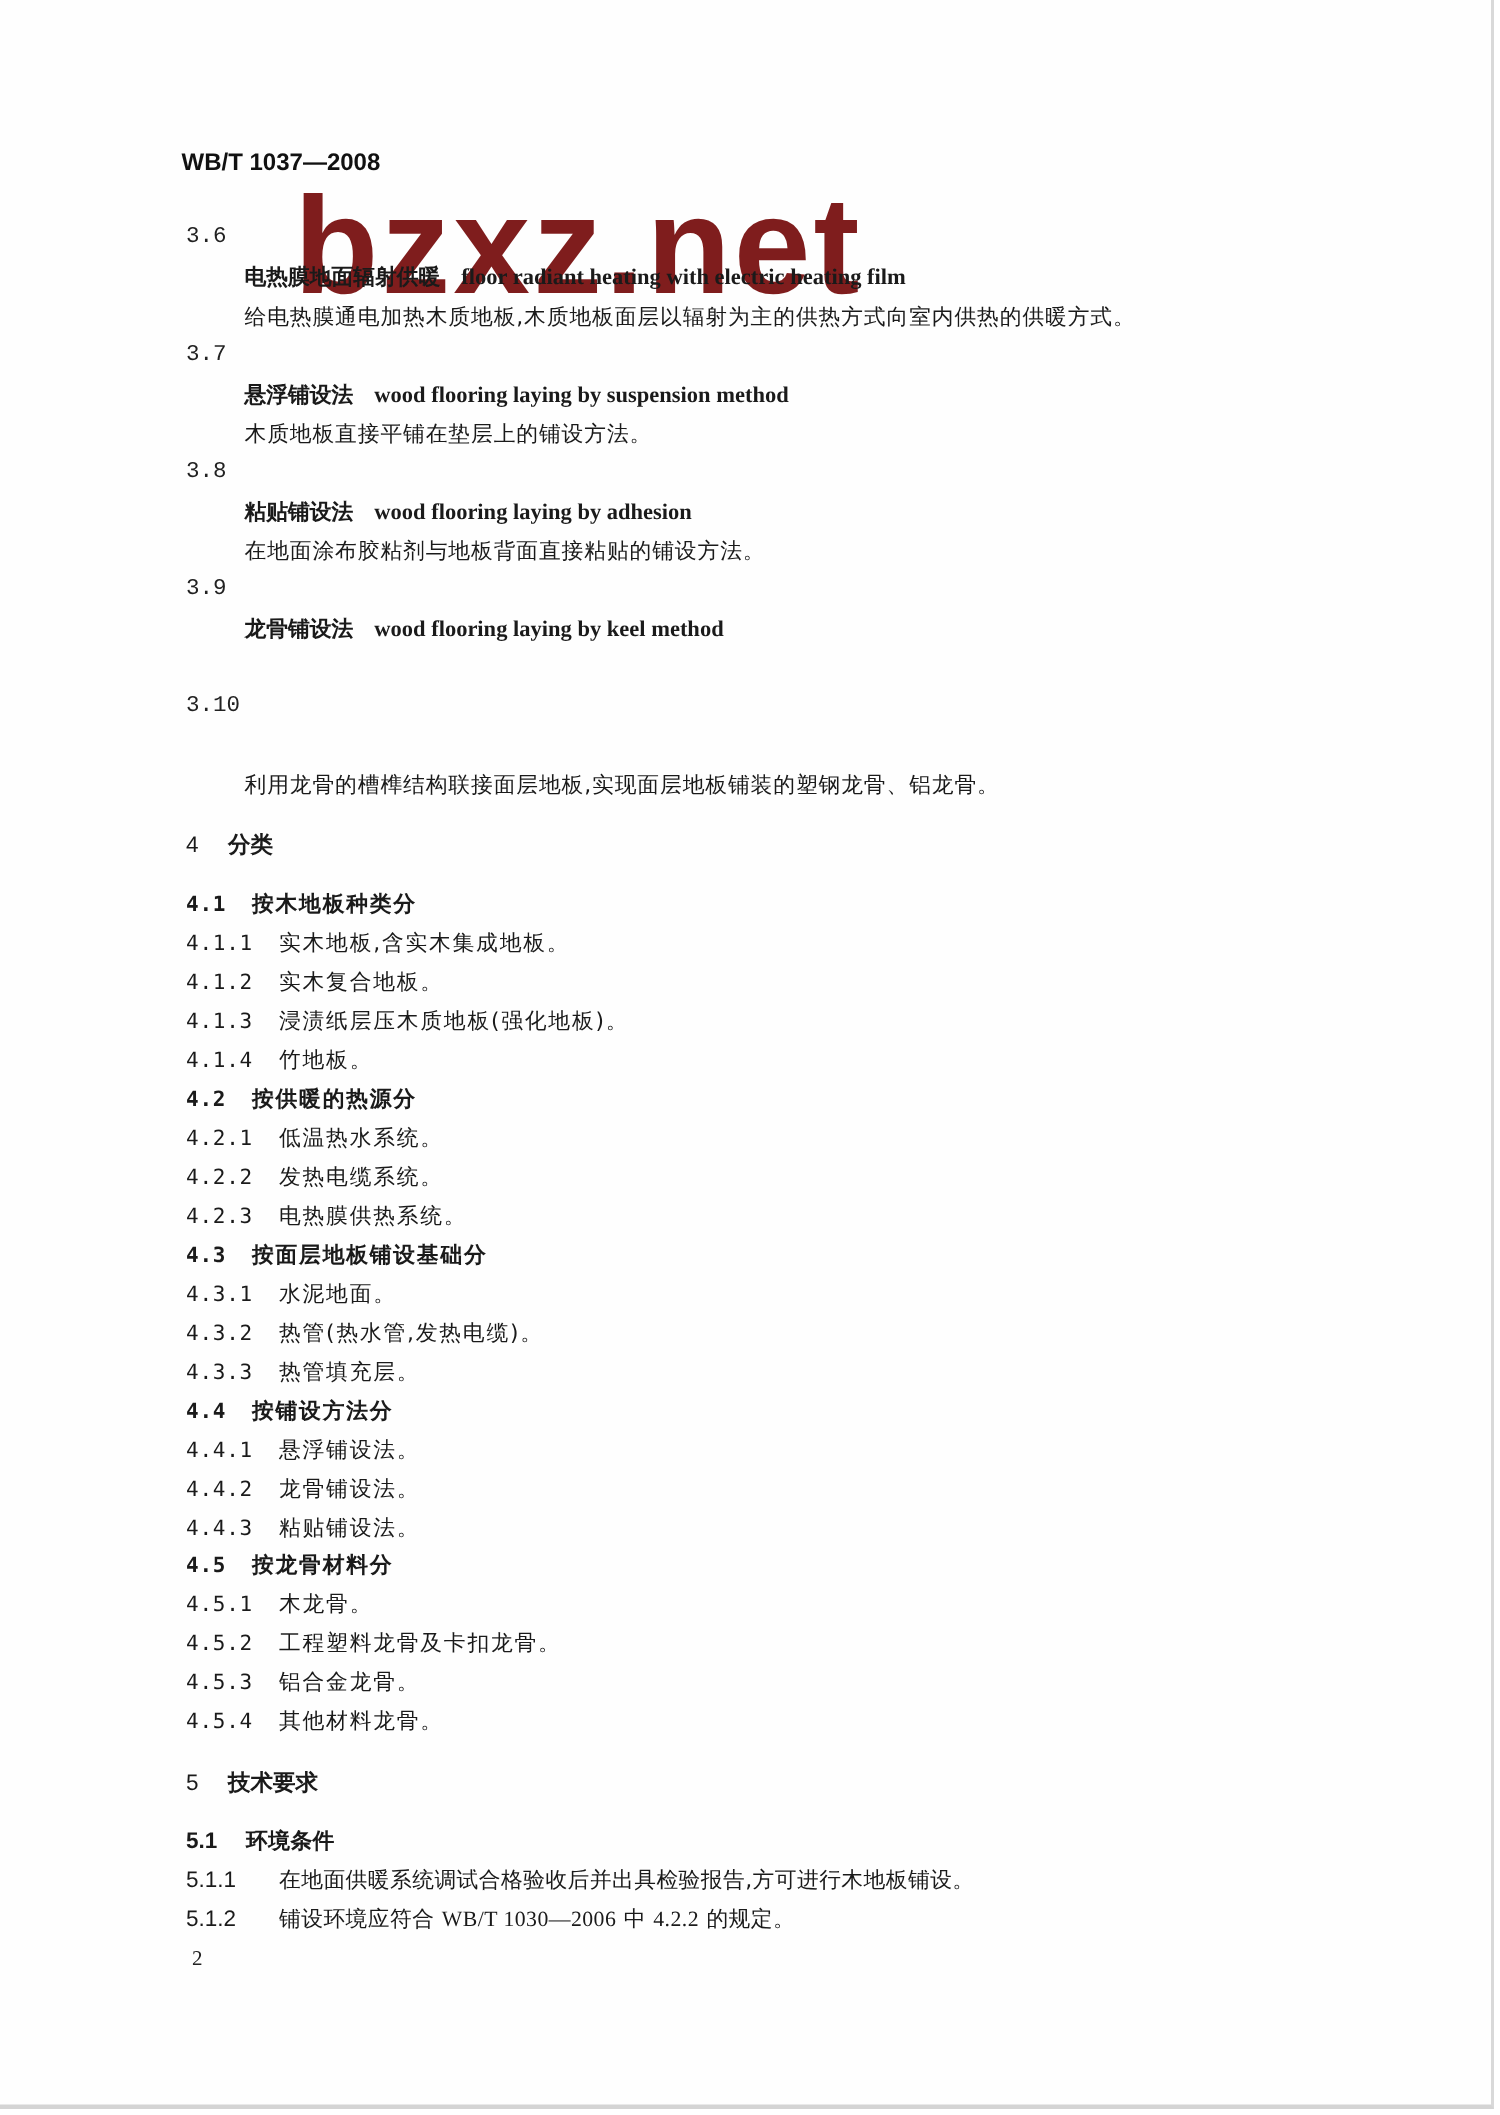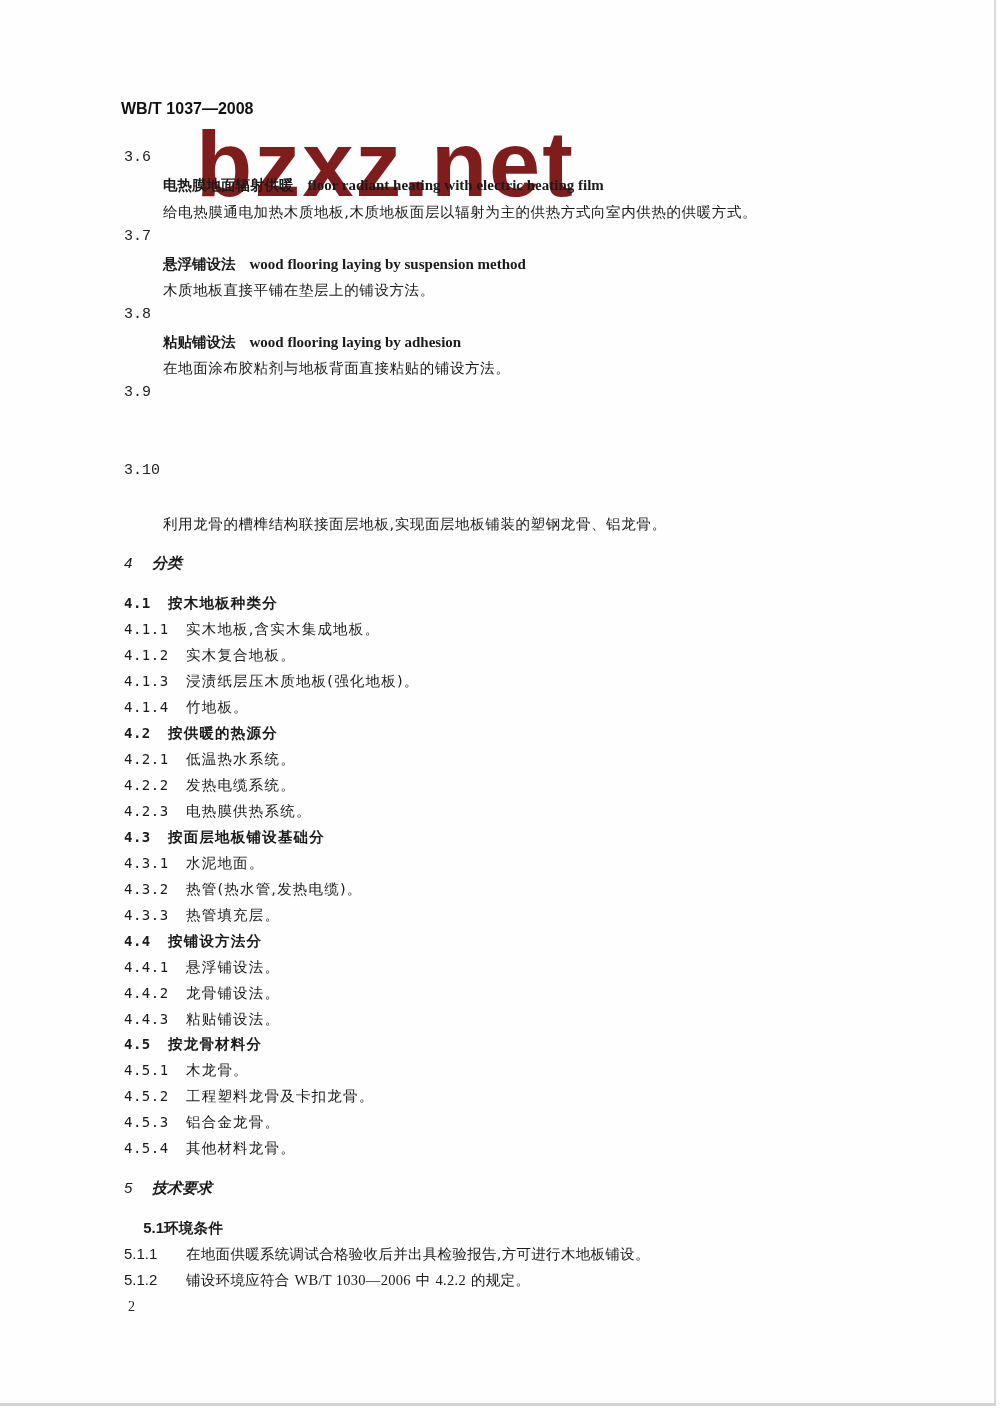--- a/index.html
+++ b/index.html
@@ -75,21 +75,20 @@
     }
     .defn {
       left: 163px;
       font-size: 14.5px;
       letter-spacing: 0.6px;
     }
     .chapter {
       left: 124px;
       font-size: 15px;
       font-weight: bold;
-      font-style: italic;
     }
     .chapter .n { font-family: "Liberation Sans", sans-serif; font-weight: normal; display: inline-block; width: 28px; }
     .item {
       left: 124px;
       font-size: 14.5px;
       letter-spacing: 1.2px;
     }
     .item .n {
       display: inline-block;
       font-family: "DejaVu Sans Mono", monospace;
@@ -97,21 +96,21 @@
       letter-spacing: 0.5px;
     }
     .item.l2 .n { width: 44px; font-weight: bold; }
     .item.l3 .n { width: 62px; }
     .item.l2 .t { font-weight: bold; }
     .item.alt .n {
       font-family: "Liberation Sans", sans-serif;
       font-size: 15px;
       letter-spacing: 0;
     }
-    .item.alt.l2 .n { width: 40px; text-align: right; }
+    .item.alt.l2 .n { width: 40px; }
     .item.alt.l3 .n { width: 62px; }
     .item.alt { letter-spacing: 0.3px; }
     .ref { font-family: "Liberation Serif", serif; }
     .page-num {
       position: absolute;
       left: 128px;
       top: 1299px;
       font-family: "Liberation Serif", serif;
       font-size: 14px;
       color: #222;
@@ -141,20 +140,23 @@
   </div>
   <div class="line defn" style="top:280px">木质地板直接平铺在垫层上的铺设方法。</div>
 
   <div class="line clause-num" style="top:305px">3.8</div>
   <div class="line defn" style="top:358px">在地面涂布胶粘剂与地板背面直接粘贴的铺设方法。</div>
   <div class="line term" style="top:332px">
     <span class="zh">粘贴铺设法</span><span class="en">wood flooring laying by adhesion</span>
   </div>
 
   <div class="line clause-num" style="top:383px">3.9</div>
+  <div class="line term" style="top:410px">
+    <span class="zh">龙骨铺设法</span><span class="en">wood flooring laying by keel method</span>
+  </div>
 
   <div class="line clause-num" style="top:461px">3.10</div>
   <div class="line defn" style="top:514px">利用龙骨的槽榫结构联接面层地板,实现面层地板铺装的塑钢龙骨、铝龙骨。</div>
 
   <div class="line chapter" style="top:553px">
     <span class="n">4</span><span>分类</span>
   </div>
 
   <div class="line item l2" style="top:593px">
     <span class="n">4.1</span><span class="t">按木地板种类分</span>

